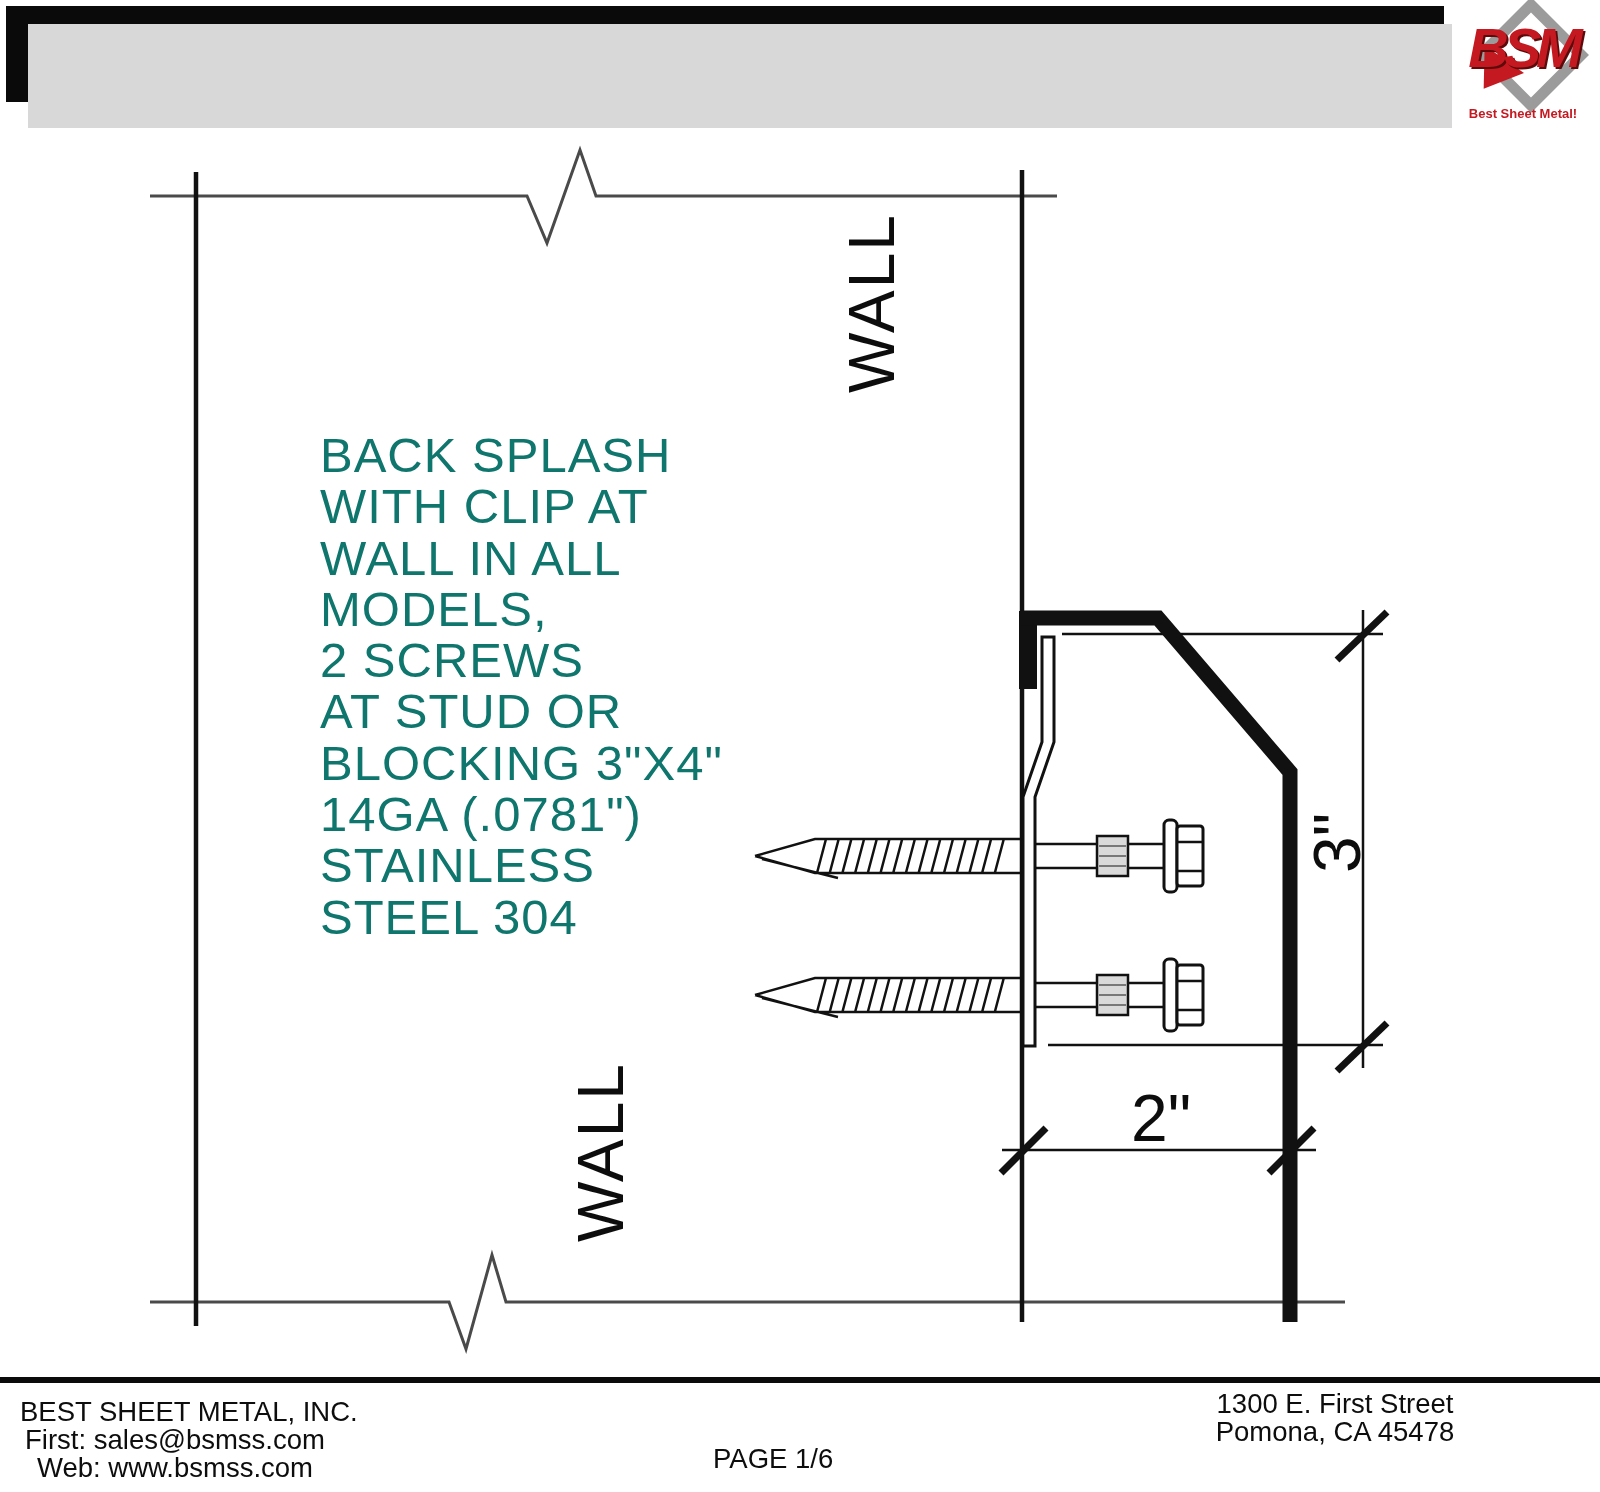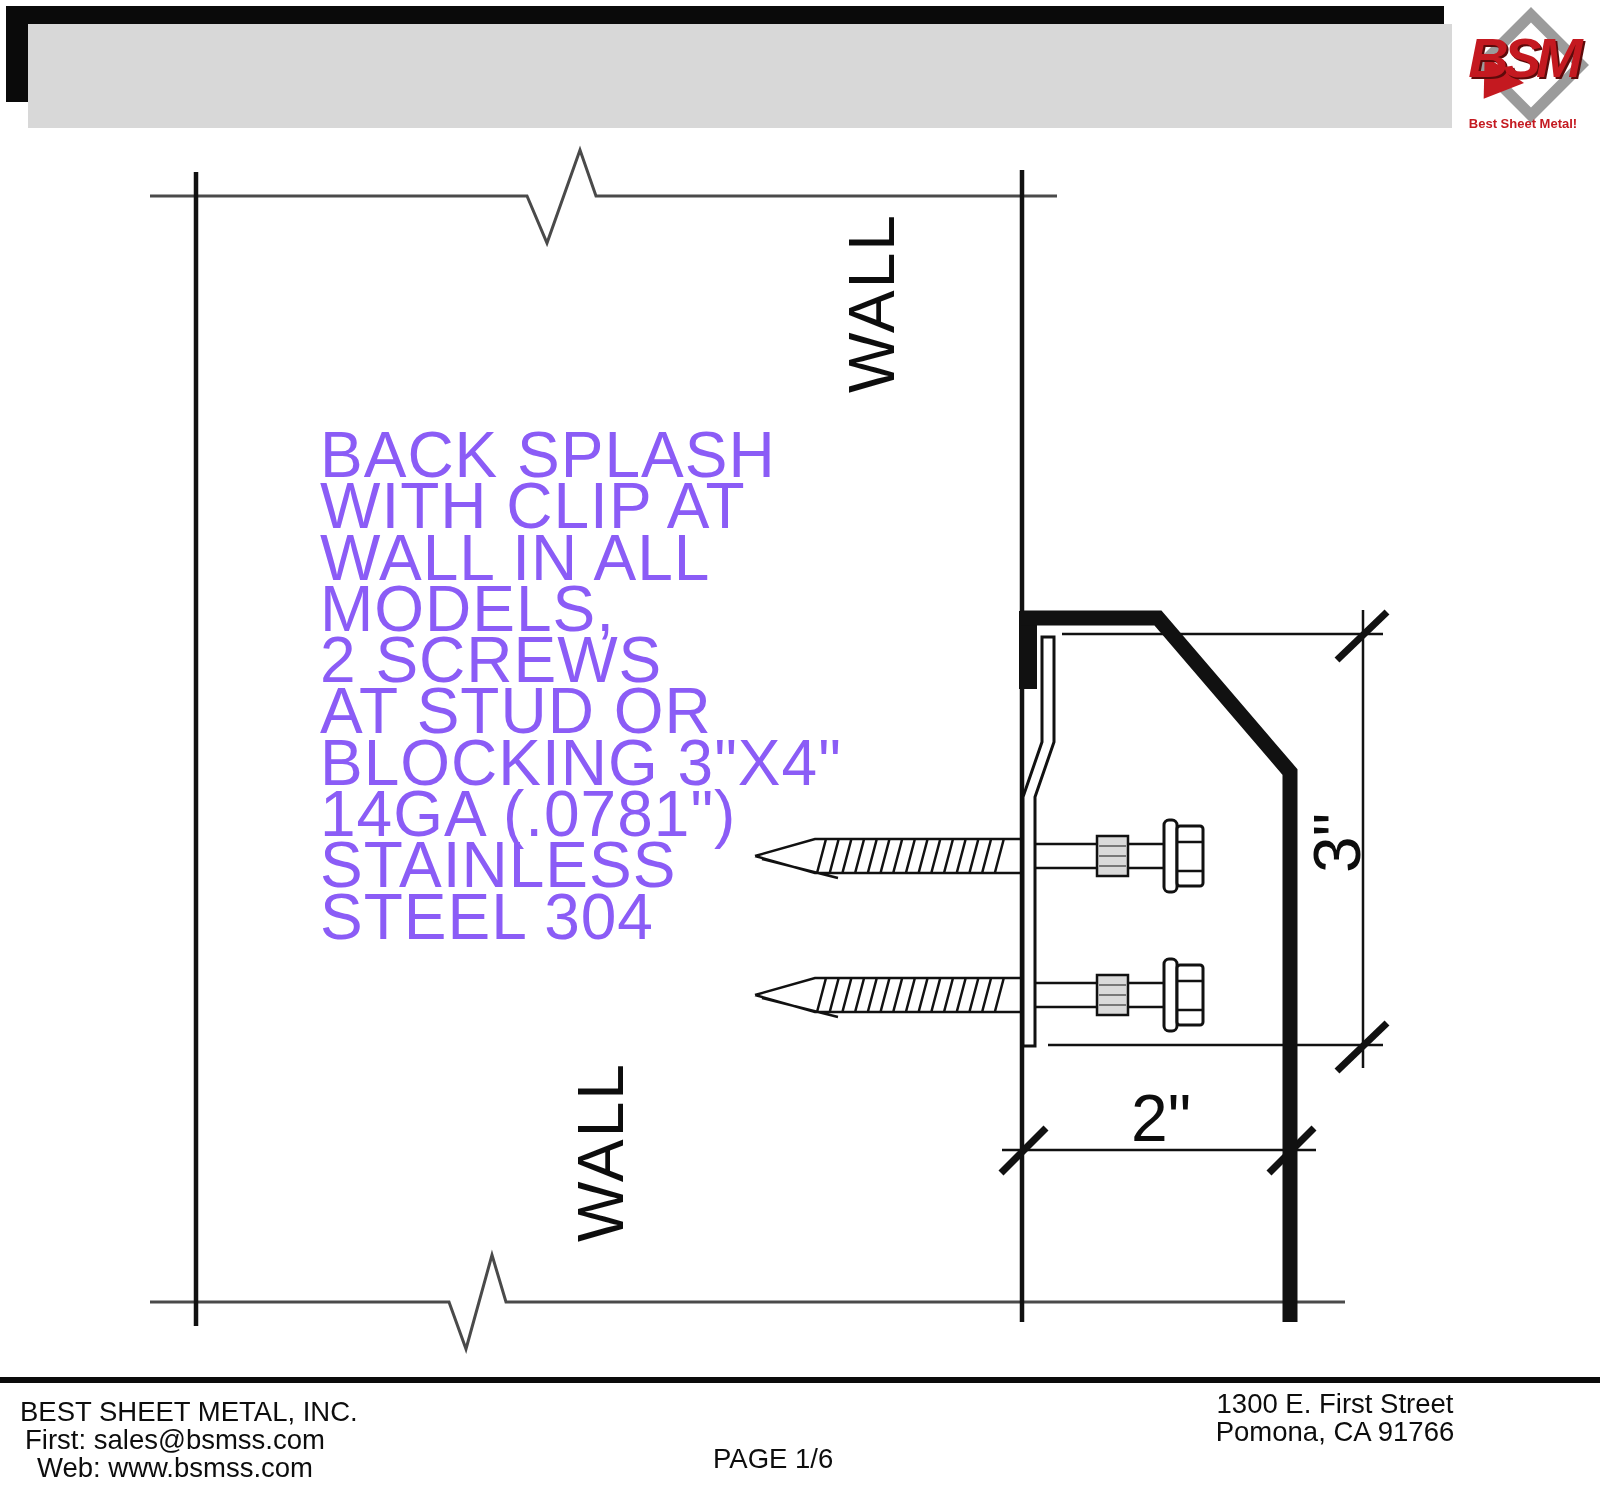--- a/index.html
+++ b/index.html
@@ -10,43 +10,43 @@
   }
   
   .hdr-black-top{position:absolute;left:6px;top:6px;width:1438px;height:26px;background:#0a0a0a;}
   .hdr-black-left{position:absolute;left:6px;top:6px;width:24px;height:96px;background:#0a0a0a;}
   .hdr-gray{position:absolute;left:28px;top:24px;width:1424px;height:104px;background:#d8d8d8;}
   .hdr-title{
     position:absolute;left:52px;top:57px;font-size:37px;font-weight:bold;
     letter-spacing:0.5px;color:#0d0d0d;white-space:nowrap;
   }
   
-  .logo{position:absolute;left:1448px;top:14px;width:150px;height:130px;}
+  .logo{position:absolute;left:1448px;top:4px;width:150px;height:130px;}
   .logo-diamond{
     position:absolute;left:42px;top:10px;width:60px;height:60px;
     border:11px solid #9b9b9b;transform:rotate(45deg);background:#fff;
   }
   .logo-arrow{
     position:absolute;left:22px;top:52px;width:0;height:0;
     border-top:36px solid #c41920;border-left:24px solid transparent;
     border-right:24px solid transparent;transform:rotate(35deg);
   }
   .logo-letters{
     position:absolute;left:0;top:14px;width:150px;text-align:center;
     font-size:56px;font-weight:bold;font-style:italic;color:#c41920;
     letter-spacing:-5px;text-shadow:2px 2px 0 #5d0a0a;line-height:60px;
   }
   .logo-tagline{
     position:absolute;left:0;top:102px;width:150px;text-align:center;
     font-size:13px;font-weight:bold;color:#c41920;white-space:nowrap;
   }
   
   .annotation{
-    position:absolute;left:320px;top:430px;font-size:64px;line-height:51.3px;
-    letter-spacing:1px;white-space:pre-line;color:#8b5cf6;
+    position:absolute;left:320px;top:430px;font-size:49px;line-height:51.3px;
+    letter-spacing:1px;white-space:pre-line;color:#0f766e;
   }
   .wall-label{
     position:absolute;font-size:64px;letter-spacing:2px;color:#0d0d0d;white-space:nowrap;
     transform:translate(-50%,-50%) rotate(-90deg);
   }
   .wall-top{left:872px;top:303px;}
   .wall-bottom{left:601px;top:1152px;}
   .dim-label{position:absolute;font-size:66px;color:#0d0d0d;white-space:nowrap;}
   .dim-3{left:1337px;top:843px;transform:translate(-50%,-50%) rotate(-90deg);}
   .dim-2{left:1161px;top:1118px;transform:translate(-50%,-50%);}
@@ -138,16 +138,16 @@
 
   <div class="ftr-rule"></div>
   <div class="ftr ftr-left">
     <div>BEST SHEET METAL, INC.</div>
     <div>First: sales@bsmss.com</div>
     <div>Web: www.bsmss.com</div>
   </div>
   <div class="ftr ftr-page">PAGE 1/6</div>
   <div class="ftr ftr-right">
     <div>1300 E. First Street</div>
-    <div>Pomona, CA 91766</div>
+    <div>Pomona, CA 45478</div>
   </div>
 
 </div>
 
 </body></html>

